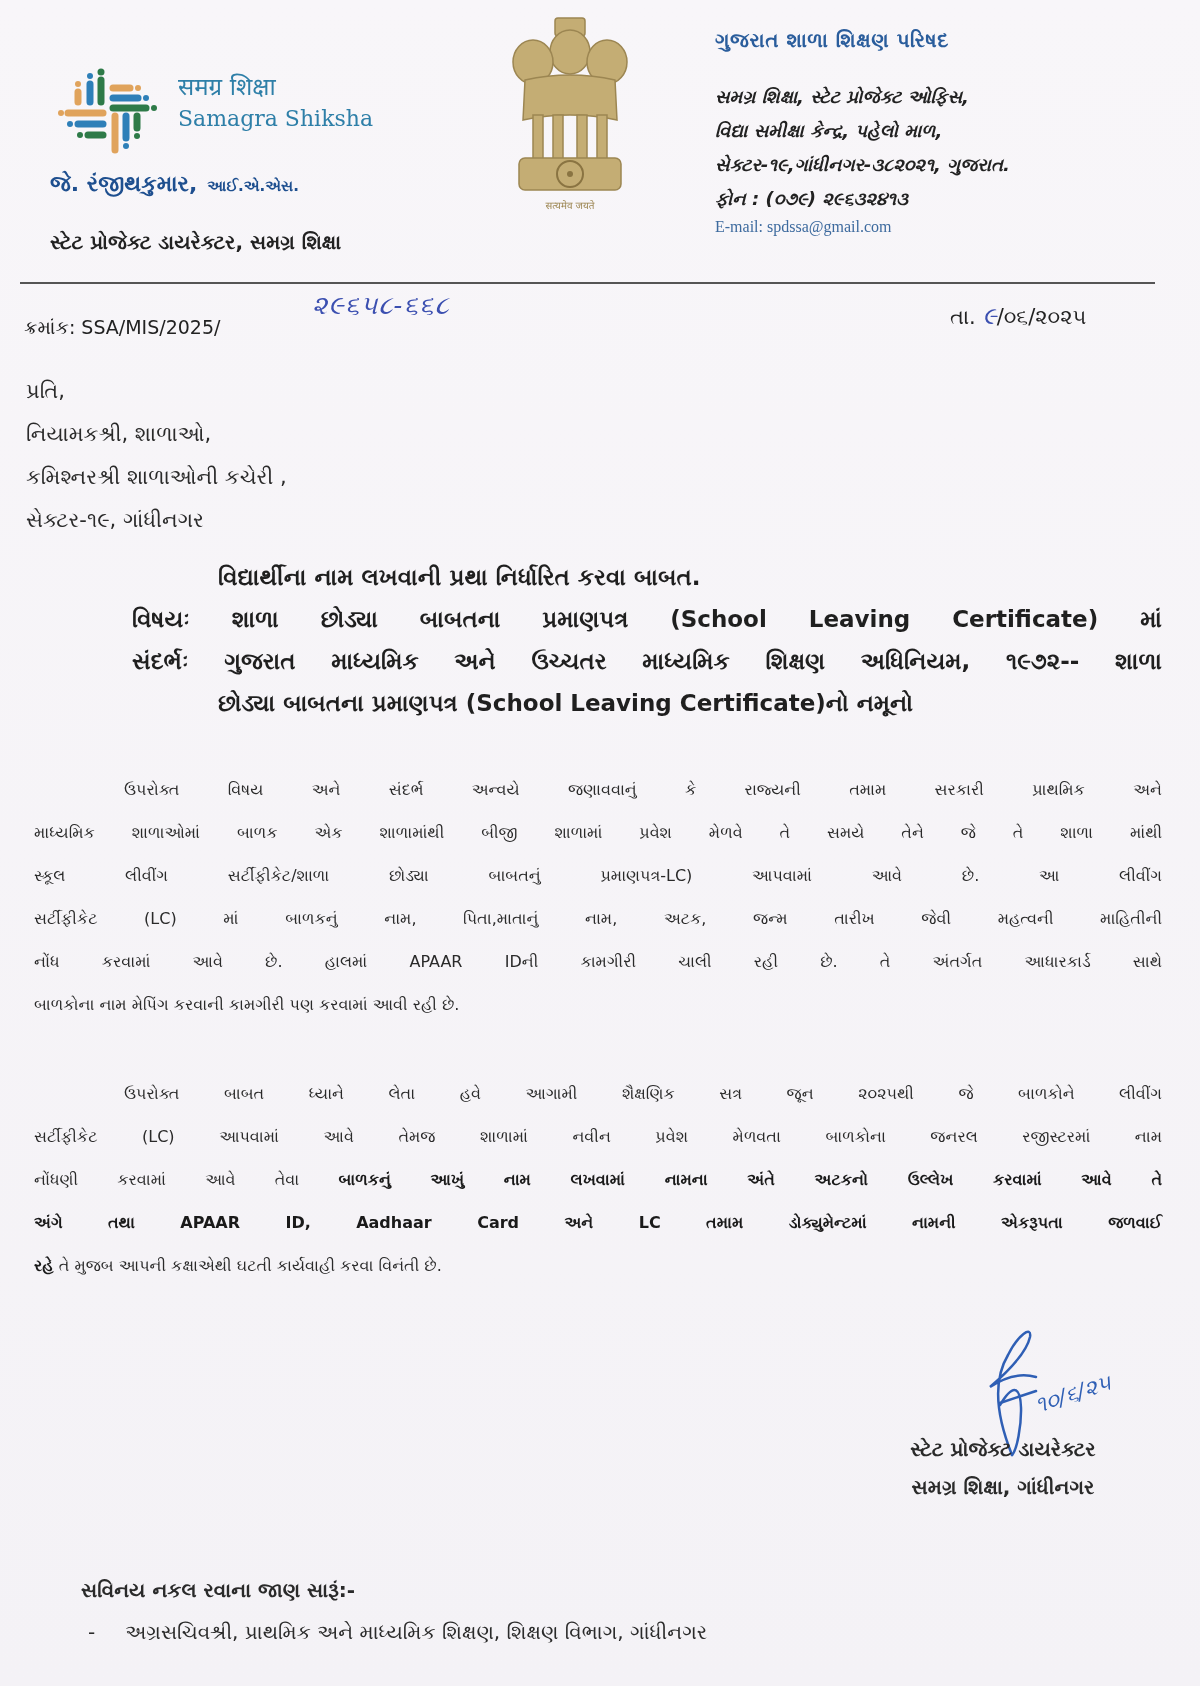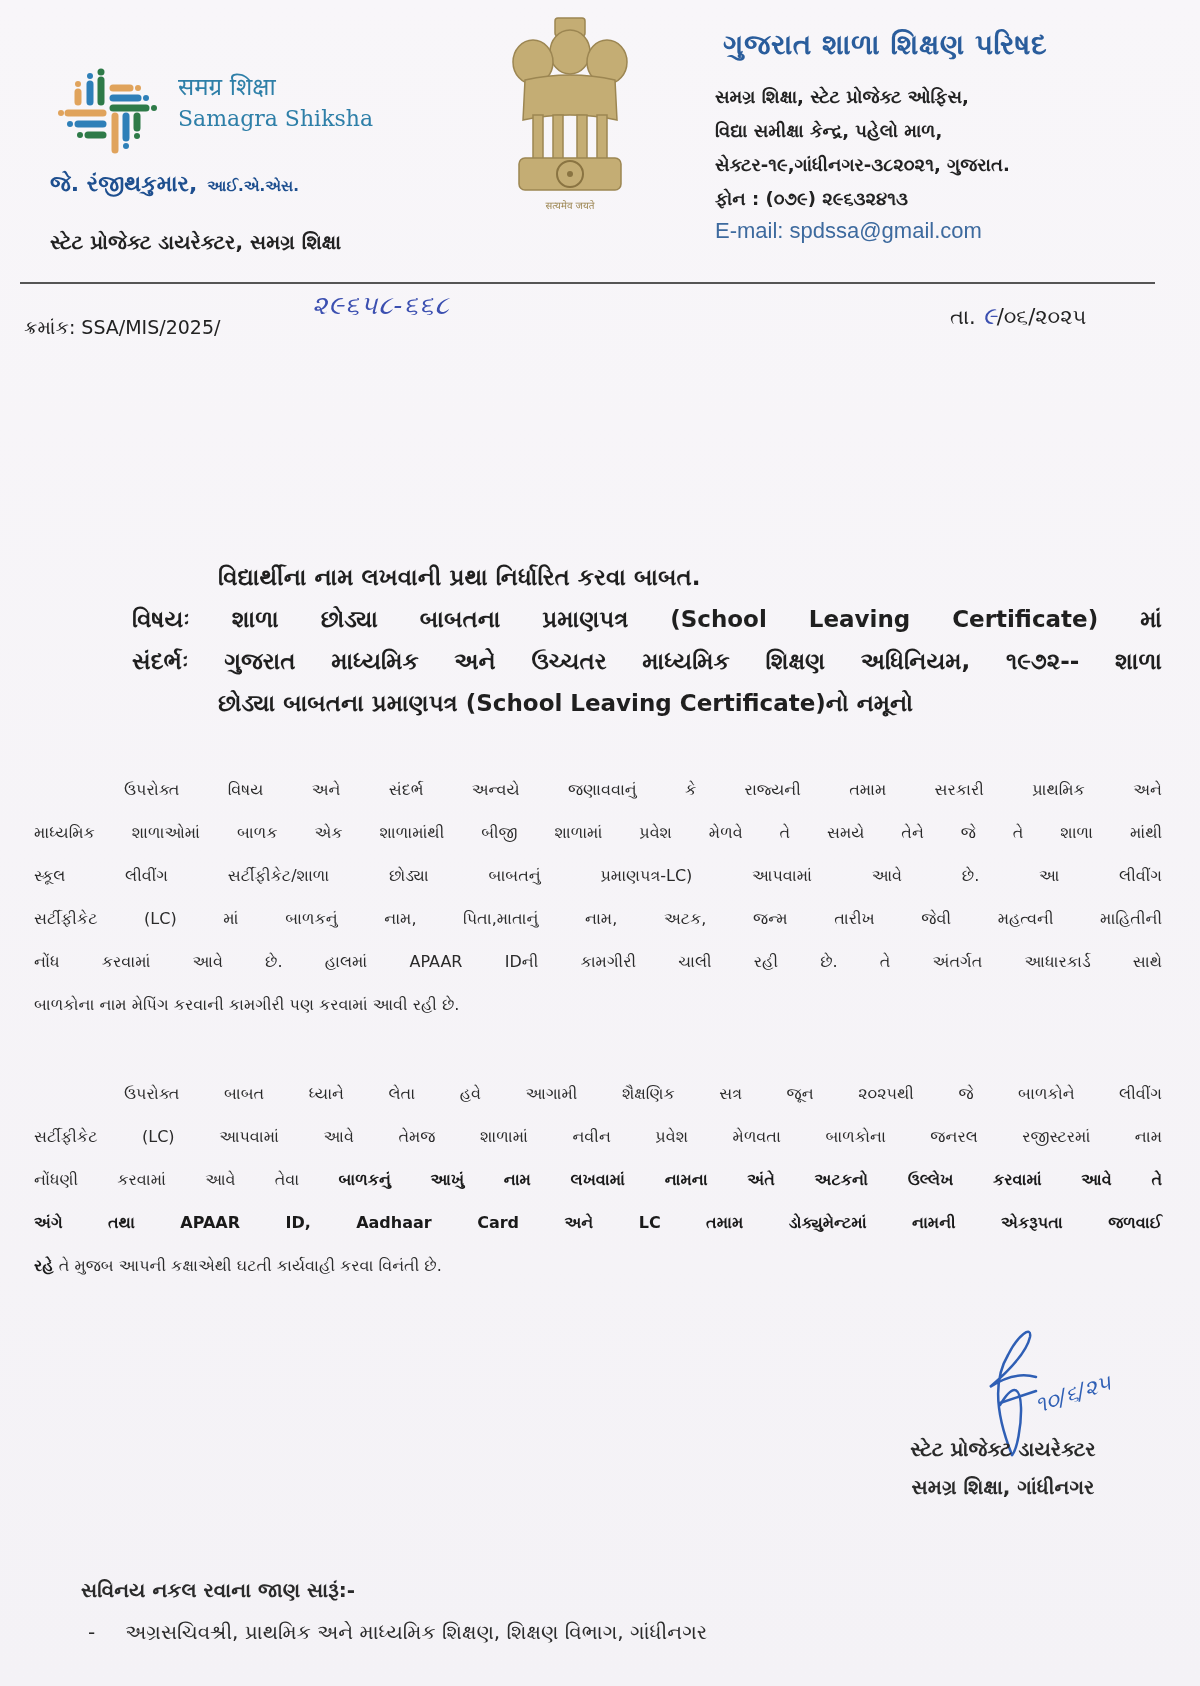--- a/index.html
+++ b/index.html
@@ -20,24 +20,24 @@
 
   .officer-name { position: absolute; left: 50px; top: 171px; font-size: 22px; font-weight: bold; color: #1e4f8f; }
   .officer-name .ias { font-size: 15px; margin-left: 10px; }
   .officer-title { position: absolute; left: 50px; top: 230px; font-size: 20px; font-weight: bold; color: #222; }
 
   
   .emblem { position: absolute; left: 505px; top: 10px; width: 130px; height: 210px; }
   .emblem-motto { position: absolute; left: 515px; top: 198px; width: 110px; text-align: center; font-size: 10px; color: #9c8652; }
 
   
-  .org-title { position: absolute; left: 715px; top: 28px; font-size: 28px; font-weight: bold; color: #2a5d9c; letter-spacing: 0.5px; margin-left: 8px; }
+  .org-title { position: absolute; left: 715px; top: 28px; font-size: 20px; font-weight: bold; color: #2a5d9c; letter-spacing: 0.5px; }
   .org-lines { position: absolute; left: 715px; top: 80px; font-size: 18px; font-weight: bold; color: #222; }
-  .org-lines div { height: 34px; line-height: 34px; }
-  .org-email { position: absolute; left: 715px; top: 218px; font-family: Liberation Sans, sans-serif; font-size: 22px; color: #3d6a9e; }
+  .org-lines div { height: 34px; line-height: 34px; font-style: italic; }
+  .org-email { position: absolute; left: 715px; top: 218px; font-family: Liberation Serif, serif; font-size: 16px; color: #3d6a9e; }
 
   .rule { position: absolute; left: 20px; top: 282px; width: 1135px; height: 2px; background: #555; }
 
   .refno { position: absolute; left: 24px; top: 308px; font-size: 19px; color: #222; margin-top: 8px; }
   .refno-hand { position: absolute; left: 312px; top: 290px; font-family: "DejaVu Serif", serif; font-style: italic; font-size: 26px; color: #3b4fb0; letter-spacing: 1px; }
   .date { position: absolute; left: 950px; top: 302px; font-size: 21px; color: #222; }
   .date-hand { color: #3b4fb0; font-style: italic; font-family: "DejaVu Serif", serif; font-size: 24px; }
 
   .addressee { position: absolute; left: 26px; top: 370px; font-size: 21px; }
   .addressee div { height: 43px; line-height: 43px; }
@@ -136,20 +136,26 @@
 
   <div class="rule"></div>
 
   <div class="refno">ક્રમાંક: SSA/MIS/2025/</div>
   <div class="refno-hand">૨૯૬૫૮-૬૬૮</div>
   <div class="date">
     <span>તા.</span>
     <span class="date-hand">૯</span><span>/૦૬/૨૦૨૫</span>
   </div>
 
+  <div class="addressee">
+    <div>પ્રતિ,</div>
+    <div>નિયામકશ્રી, શાળાઓ,</div>
+    <div>કમિશ્નરશ્રી શાળાઓની કચેરી ,</div>
+    <div>સેક્ટર-૧૯, ગાંધીનગર</div>
+  </div>
 
   <div class="subject">
     <div class="row indent">વિદ્યાર્થીના નામ લખવાની પ્રથા નિર્ધારિત કરવા બાબત.</div>
     <div class="row"><span class="label">વિષયઃ</span> <span>શાળા છોડ્યા બાબતના પ્રમાણપત્ર (School Leaving Certificate) માં</span></div>
     <div class="row"><span class="label">સંદર્ભઃ</span> <span>ગુજરાત માધ્યમિક અને ઉચ્ચતર માધ્યમિક શિક્ષણ અધિનિયમ, ૧૯૭૨-- શાળા</span></div>
     <div class="row indent">છોડ્યા બાબતના પ્રમાણપત્ર (School Leaving Certificate)નો નમૂનો</div>
   </div>
 
   <div class="para p1">
     <div class="line first">ઉપરોક્ત વિષય અને સંદર્ભ અન્વયે જણાવવાનું કે રાજ્યની તમામ સરકારી પ્રાથમિક અને</div>

